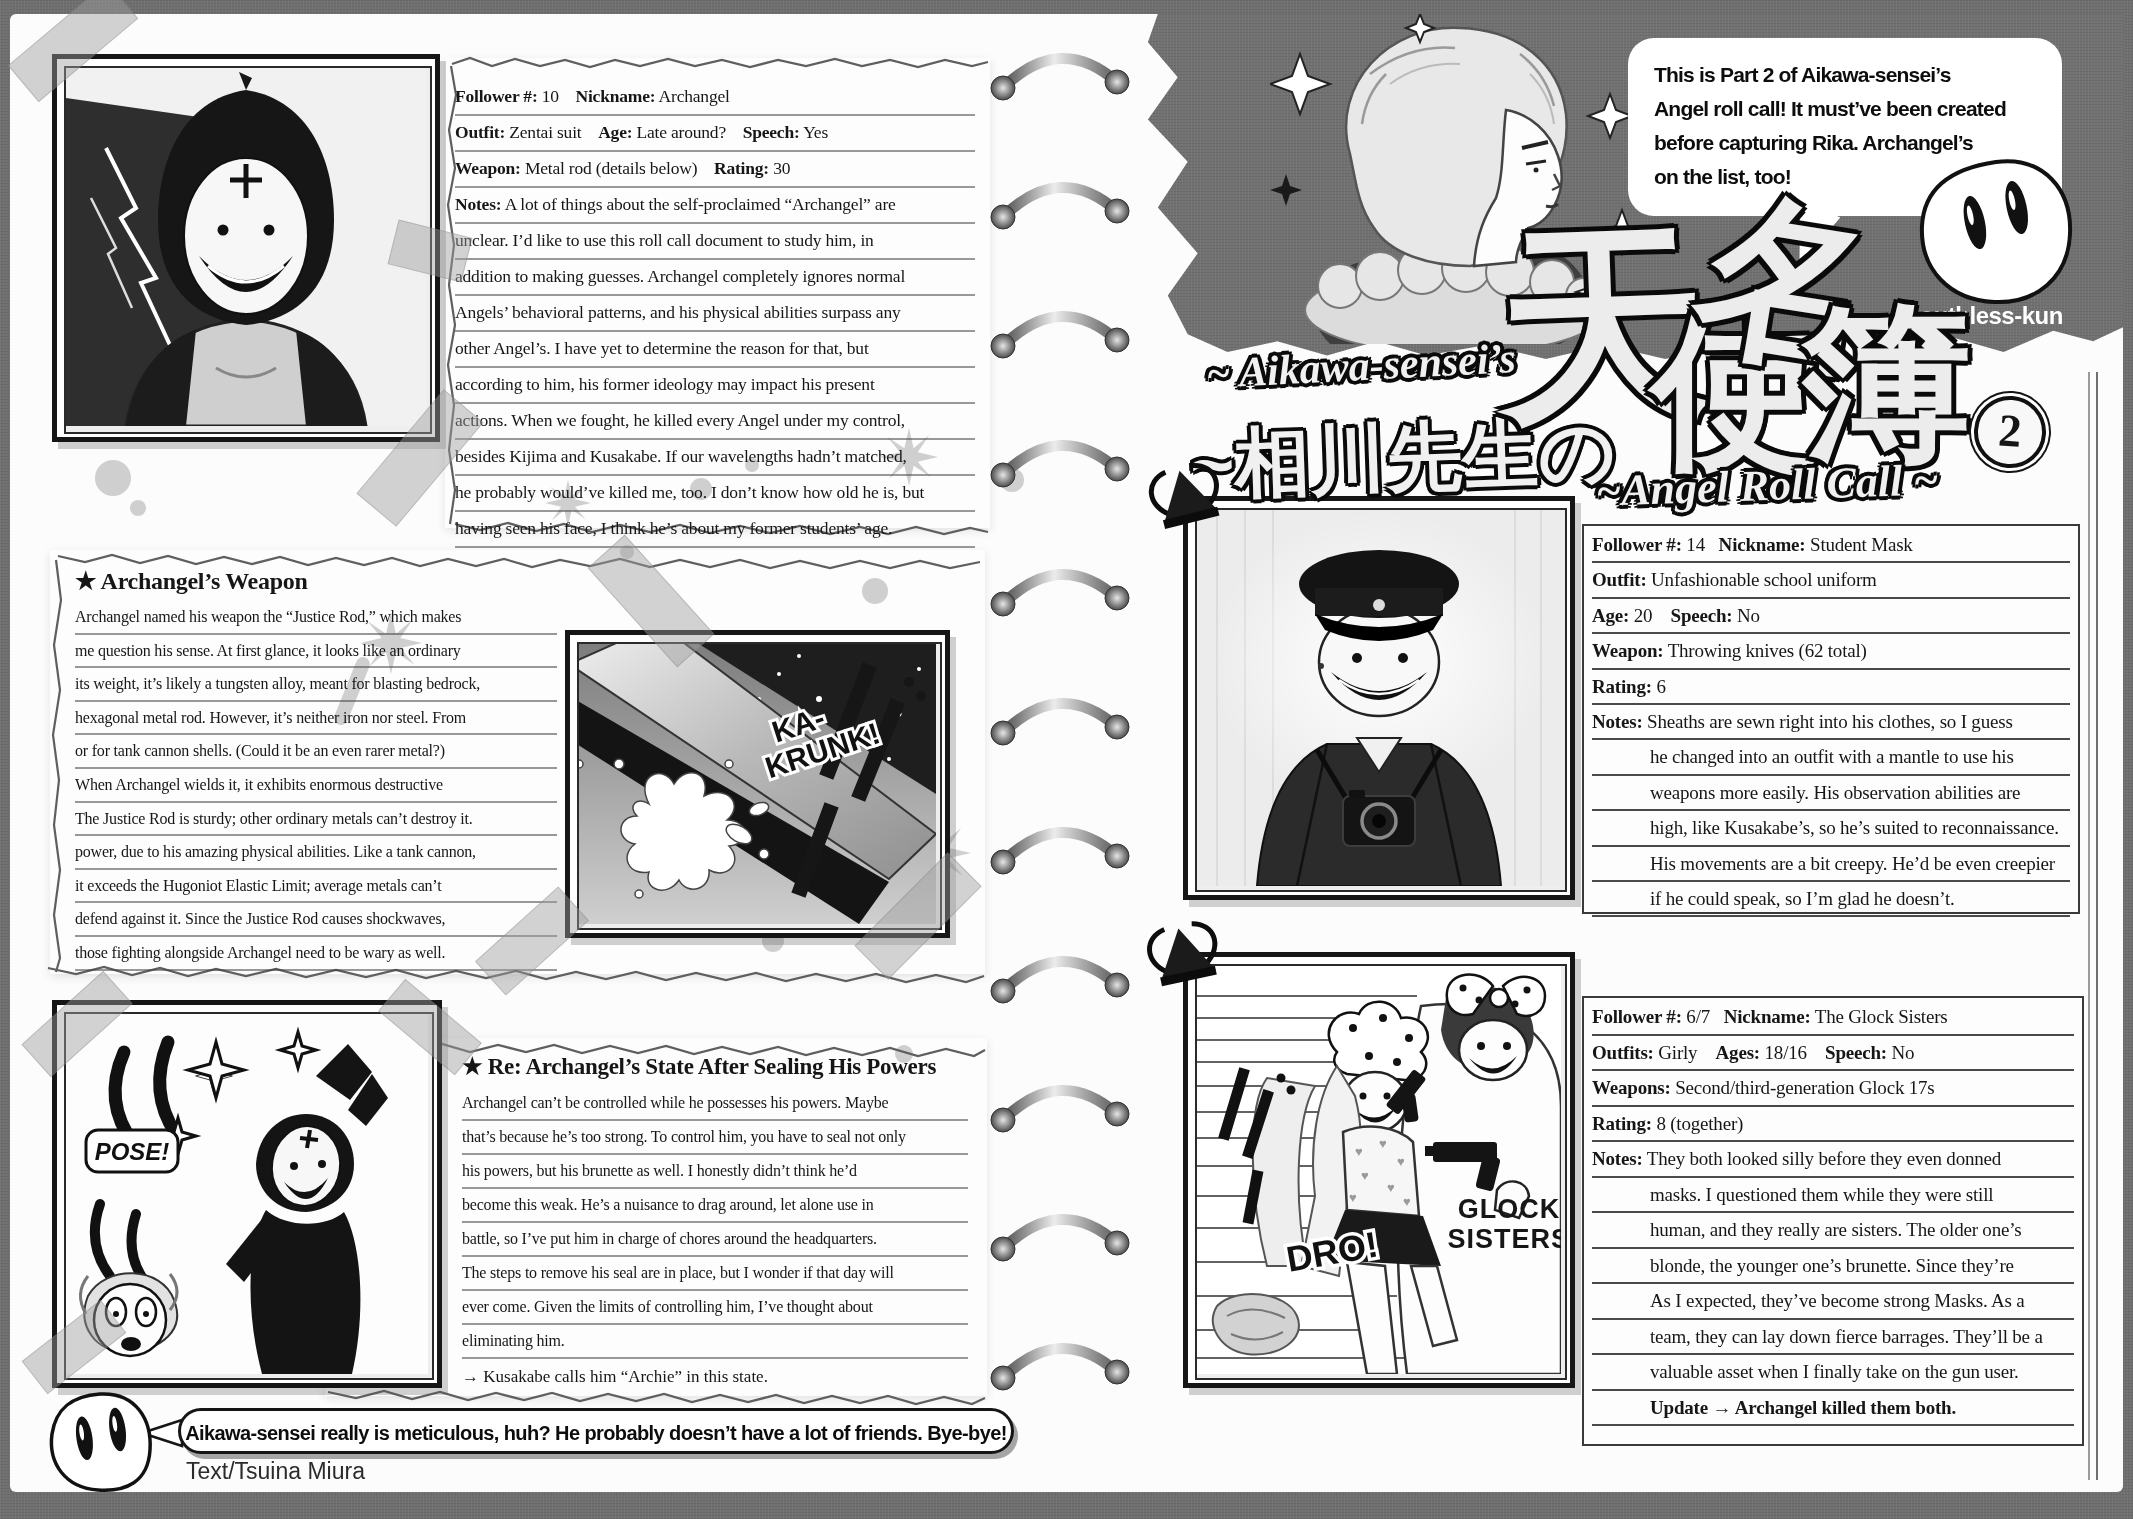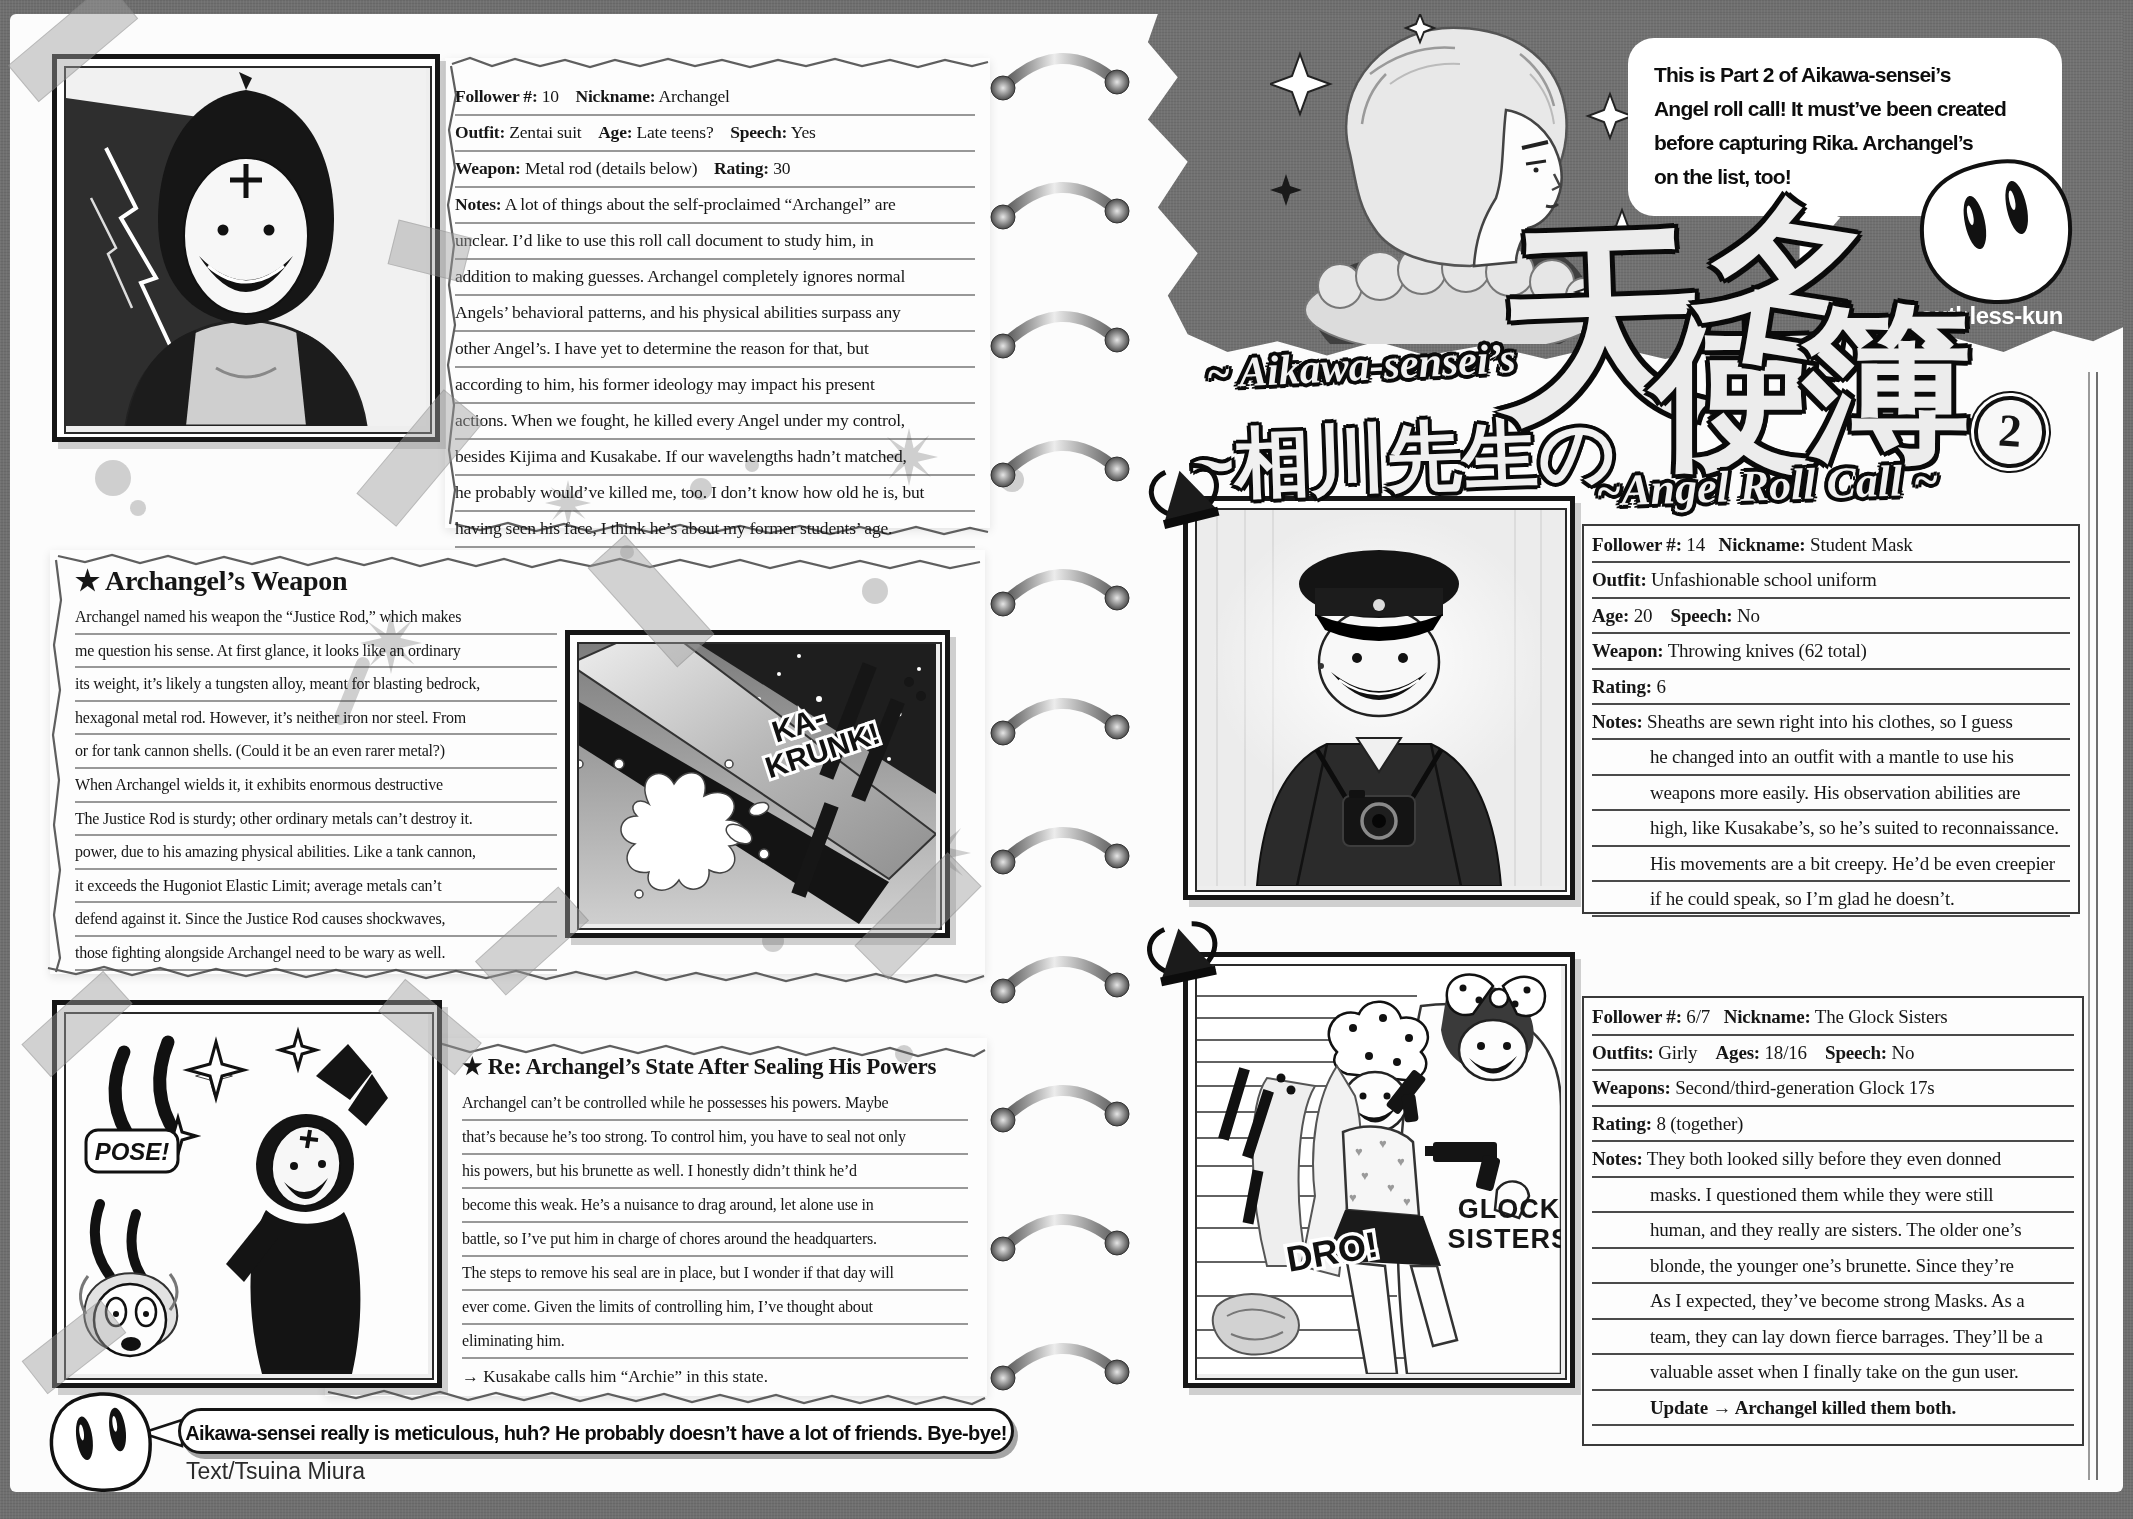--- a/index.html
+++ b/index.html
@@ -24,21 +24,21 @@
   .row{white-space:pre;letter-spacing:-0.2px;}
   .b{font-weight:bold;}
   .ruled .row{border-bottom:2px solid rgba(70,70,70,.55);}
   .ruled2 .row{border-bottom:2px solid #4a4a4a;}
   .note1{position:absolute;left:455px;top:80px;width:520px;z-index:5;font-size:17.5px;}
   .note1 .row{height:34px;line-height:33px;}
   .weapon-sec{position:absolute;left:75px;top:564px;width:482px;z-index:5;font-size:16px;}
   .weapon-sec .row{height:31.6px;line-height:31px;}
   .seal-sec{position:absolute;left:462px;top:1050px;width:506px;z-index:5;font-size:16px;}
   .seal-sec .row{height:32px;line-height:31px;}
-  .sec-title{font-weight:bold;font-size:28px;line-height:34px;letter-spacing:-0.3px;margin-bottom:3px;}
+  .sec-title{font-weight:bold;font-size:24px;line-height:34px;letter-spacing:-0.3px;margin-bottom:3px;}
   .seal-sec .sec-title{font-size:23px;}
   .footnote{margin-top:8px;font-size:17px;}
   .cardbox{position:absolute;border:2px solid #3a3a3a;background:#fdfdfd;padding:2px 8px;z-index:5;font-size:19px;}
   .student-rows{left:1582px;top:524px;width:478px;height:382px;}
   .student-rows .row{height:33.4px;line-height:33px;}
   .student-rows .row:nth-child(n+7){padding-left:58px;}
   .glock-rows{left:1582px;top:996px;width:482px;height:442px;}
   .glock-rows .row{height:33.5px;line-height:33px;}
   .glock-rows .row:nth-child(n+6):nth-child(-n+12){padding-left:58px;}
   .tape{position:absolute;background:rgba(158,158,158,.45);border:1px solid rgba(120,120,120,.28);z-index:7;}
@@ -158,21 +158,21 @@
         <circle cx="157" cy="162" r="5.5" fill="#111"></circle>
         <circle cx="203" cy="162" r="5.5" fill="#111"></circle>
         <path d="M133,188 Q180,236 227,188 Q180,260 133,188 Z" fill="#111"></path>
         <path d="M142,198 Q180,230 218,198" stroke="#fff" stroke-width="3" fill="none"></path>
       </svg>
     </div>
   </div>
 
   <div class="note1 ruled">
       <div class="row"><span class="b">Follower #:</span><span> 10    </span><span class="b">Nickname:</span><span> Archangel</span></div>
-      <div class="row"><span class="b">Outfit:</span><span> Zentai suit    </span><span class="b">Age:</span><span> Late teens?    </span><span class="b">Speech:</span><span> Yes</span></div>
+      <div class="row"><span class="b">Outfit:</span><span> Zentai suit    </span><span class="b">Age:</span><span> Late around?    </span><span class="b">Speech:</span><span> Yes</span></div>
       <div class="row"><span class="b">Weapon:</span><span> Metal rod (details below)    </span><span class="b">Rating:</span><span> 30</span></div>
       <div class="row"><span class="b">Notes:</span><span> A lot of things about the self-proclaimed “Archangel” are</span></div>
       <div class="row">unclear. I’d like to use this roll call document to study him, in</div>
       <div class="row">addition to making guesses. Archangel completely ignores normal</div>
       <div class="row">Angels’ behavioral patterns, and his physical abilities surpass any</div>
       <div class="row">other Angel’s. I have yet to determine the reason for that, but</div>
       <div class="row">according to him, his former ideology may impact his present</div>
       <div class="row">actions. When we fought, he killed every Angel under my control,</div>
       <div class="row">besides Kijima and Kusakabe. If our wavelengths hadn’t matched,</div>
       <div class="row">he probably would’ve killed me, too. I don’t know how old he is, but</div>

